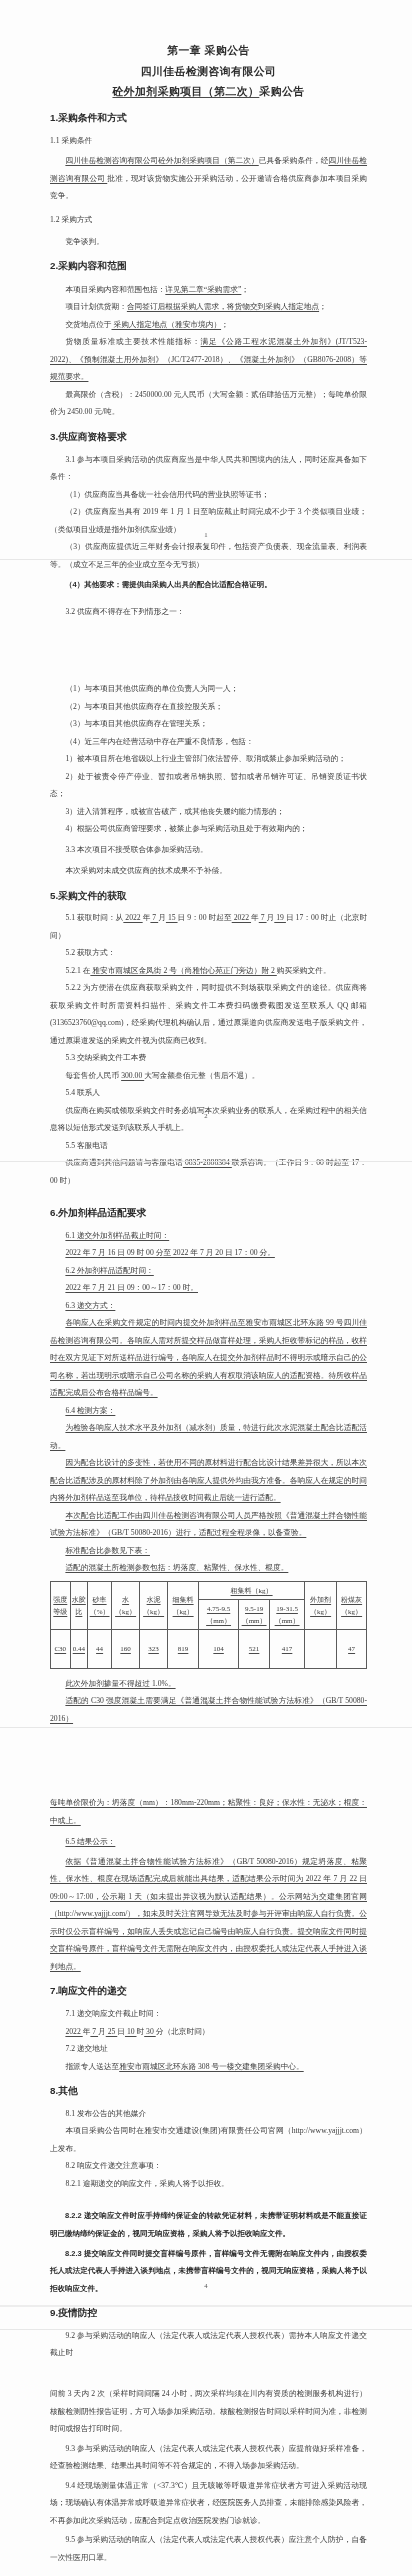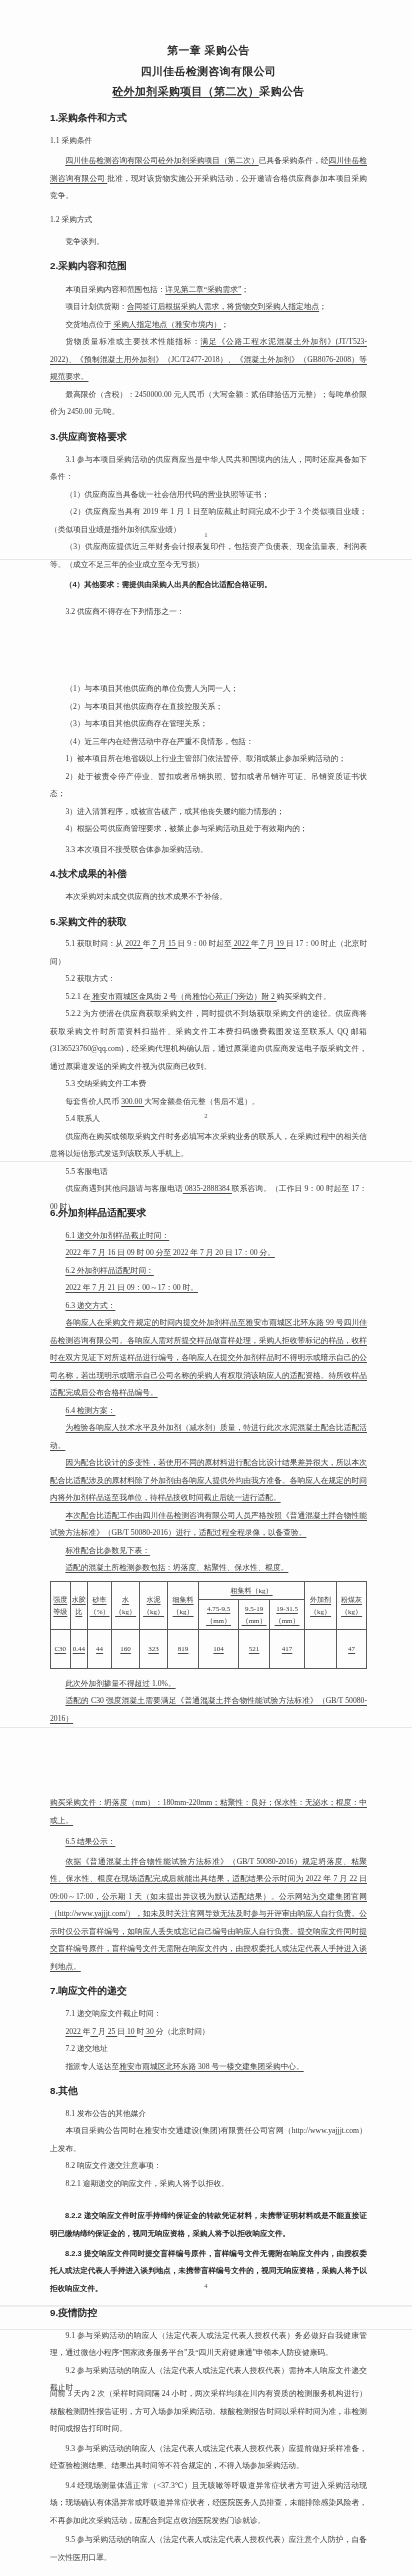--- a/index.html
+++ b/index.html
@@ -61,21 +61,20 @@
     <div class="page pb" style="top: 559px; height: 602px; padding-top: 120px;">
       <p class="p">（1）与本项目其他供应商的单位负责人为同一人；</p>
       <p class="p">（2）与本项目其他供应商存在直接控股关系；</p>
       <p class="p">（3）与本项目其他供应商存在管理关系；</p>
       <p class="p">（4）近三年内在经营活动中存在严重不良情形，包括：</p>
       <p class="p">1）被本项目所在地省级以上行业主管部门依法暂停、取消或禁止参加采购活动的；</p>
       <p class="p">2）处于被责令停产停业、暂扣或者吊销执照、暂扣或者吊销许可证、吊销资质证书状态；</p>
       <p class="p">3）进入清算程序，或被宣告破产，或其他丧失履约能力情形的；</p>
       <p class="p">4）根据公司供应商管理要求，被禁止参与采购活动且处于有效期内的；</p>
       <p class="p" style="margin-top: 3px;">3.3 本次项目不接受联合体参加采购活动。</p>
-      <div class="h">4.技术成果的补偿</div>
       <p class="p" style="margin-top: 4.1px;">本次采购对未成交供应商的技术成果不予补偿。</p>
       <div class="h">5.采购文件的获取</div>
       <p class="p" style="margin-top: 6.2px;"><span>5.1 获取时间：从</span><span class="u"> 2022 </span><span>年</span><span class="u"> 7 </span><span>月</span><span class="u"> 15 </span><span>日 9：00 时起至</span><span class="u"> 2022 </span><span>年</span><span class="u"> 7 </span><span>月</span><span class="u"> 19 </span><span>日 17：00 时止（北京时间）</span></p>
       <p class="p">5.2 获取方式：</p>
       <p class="p"><span>5.2.1 在</span><span class="u"> 雅安市雨城区金凤街 2 号（尚雅怡心苑正门旁边）附 2 </span><span>购买采购文件。</span></p>
       <p class="p">5.2.2 为方便潜在供应商获取采购文件，同时提供不到场获取采购文件的途径。供应商将获取采购文件时所需资料扫描件、采购文件工本费扫码缴费截图发送至联系人 QQ 邮箱(3136523760@qq.com)，经采购代理机构确认后，通过原渠道向供应商发送电子版采购文件，通过原渠道发送的采购文件视为供应商已收到。</p>
       <p class="p">5.3 交纳采购文件工本费</p>
       <p class="p"><span>每套售价人民币 </span><span class="u">300.00 </span><span>大写金额叁佰元整（售后不退）。</span></p>
       <p class="p">5.4 联系人</p>
       <p class="p">供应商在购买或领取采购文件时务必填写本次采购业务的联系人，在采购过程中的相关信息将以短信形式发送到该联系人手机上。</p>
@@ -141,37 +140,36 @@
             <td class="dc"></td>
             <td class="dc u">47</td>
           </tr>
         </tbody>
       </table>
       <p class="p u" style="margin-top: 5.2px;">此次外加剂掺量不得超过 1.0%。</p>
       <p class="p u">适配的 C30 强度混凝土需要满足《普通混凝土拌合物性能试验方法标准》（GB/T 50080-2016）</p>
       <div class="pnum" style="top: 538px;">3</div>
     </div>
     <div class="page pb" style="top: 1727px; height: 601px; padding-top: 66px;">
-      <p class="p ni u">购买采购文件：坍落度（mm）：180mm-220mm；粘聚性：良好；保水性：无泌水；棍度：中或上。</p>
+      <p class="p ni u">每吨单价限价为：坍落度（mm）：180mm-220mm；粘聚性：良好；保水性：无泌水；棍度：中或上。</p>
       <p class="p u" style="margin-top: 4.1px;">6.5 结果公示：</p>
       <p class="p u" style="margin-top: 2.1px;">依据《普通混凝土拌合物性能试验方法标准》（GB/T 50080-2016）规定坍落度、粘聚性、保水性、棍度在现场适配完成后就能出具结果，适配结果公示时间为 2022 年 7 月 22 日 09:00～17:00，公示期 1 天（如未提出异议视为默认适配结果）。公示网站为交建集团官网（http://www.yajjjt.com/），如未及时关注官网导致无法及时参与开评审由响应人自行负责。公示时仅公示盲样编号，如响应人丢失或忘记自己编号由响应人自行负责。提交响应文件同时提交盲样编号原件，盲样编号文件无需附在响应文件内，由授权委托人或法定代表人手持进入谈判地点。</p>
       <div class="h">7.响应文件的递交</div>
       <p class="p" style="margin-top: 5.2px;">7.1 递交响应文件截止时间：</p>
       <p class="p"><span class="u">2022 </span><span>年</span><span class="u"> 7 </span><span>月</span><span class="u"> 25 </span><span>日</span><span class="u"> 10 </span><span>时</span><span class="u"> 30 </span><span>分（北京时间）</span></p>
       <p class="p">7.2 递交地址</p>
       <p class="p"><span>指派专人送达至</span><span class="u">雅安市雨城区北环东路 308 号一楼交建集团采购中心。</span></p>
       <div class="h">8.其他</div>
       <p class="p" style="margin-top: 5.2px;">8.1 发布公告的其他媒介</p>
       <p class="p">本项目采购公告同时在雅安市交通建设(集团)有限责任公司官网（http://www.yajjjt.com） 上发布。</p>
       <p class="p">8.2 响应文件递交注意事项：</p>
       <p class="p">8.2.1 逾期递交的响应文件，采购人将予以拒收。</p>
       <p class="p b" style="margin-top: 15px;">8.2.2 递交响应文件时应手持缔约保证金的转款凭证材料，未携带证明材料或是不能直接证明已缴纳缔约保证金的，视同无响应资格，采购人将予以拒收响应文件。</p>
       <p class="p b" style="margin-top: 2.1px;">8.2.3 提交响应文件同时提交盲样编号原件，盲样编号文件无需附在响应文件内，由授权委托人或法定代表人手持进入谈判地点，未携带盲样编号文件的，视同无响应资格，采购人将予以拒收响应文件。</p>
       <div class="h">9.疫情防控</div>
-      <p class="p" style="margin-top: 5.2px;">9.1 参与采购活动的响应人（法定代表人或法定代表人授权代表）务必做好自我健康管理，通过微信小程序“国家政务服务平台”及“四川天府健康通”申领本人防疫健康码。</p>
       <p class="p">9.2 参与采购活动的响应人（法定代表人或法定代表人授权代表）需持本人响应文件递交截止时</p>
       <div class="band"></div>
       <div class="pnum" style="top: 554px;">4</div>
     </div>
     <div class="page pb" style="top: 2329px; height: 588px; padding-top: 55px;">
       <p class="p ni">间前 3 天内 2 次（采样时间间隔 24 小时，两次采样均须在川内有资质的检测服务机构进行）核酸检测阴性报告证明，方可入场参加采购活动。核酸检测报告时间以采样时间为准，非检测时间或报告打印时间。</p>
       <p class="p" style="margin-top: 2.1px;">9.3 参与采购活动的响应人（法定代表人或法定代表人授权代表）应提前做好采样准备，经查验检测结果、结果出具时间等不符合规定的，不得入场参加采购活动。</p>
       <p class="p" style="margin-top: 2.1px;">9.4 经现场测量体温正常（&lt;37.3℃）且无咳嗽等呼吸道异常症状者方可进入采购活动现场；现场确认有体温异常或呼吸道异常症状者，经医院医务人员排查，未能排除感染风险者，不再参加此次采购活动，应配合到定点收治医院发热门诊就诊。</p>
       <p class="p" style="margin-top: 2.1px;">9.5 参与采购活动的响应人（法定代表人或法定代表人授权代表）应注意个人防护，自备一次性医用口罩。</p>
       <div class="h">10.联系方式</div>

